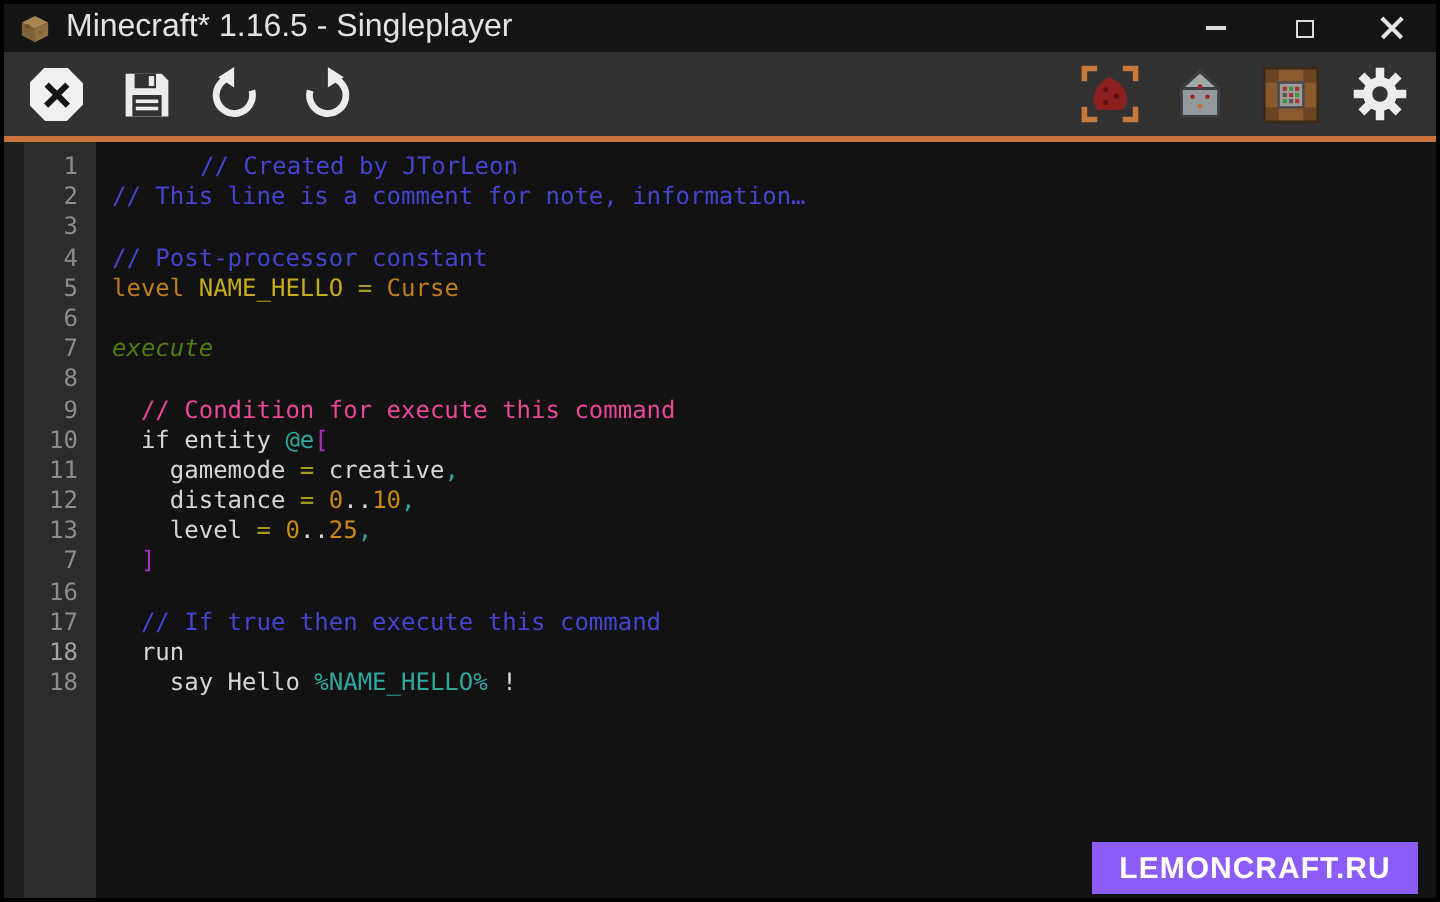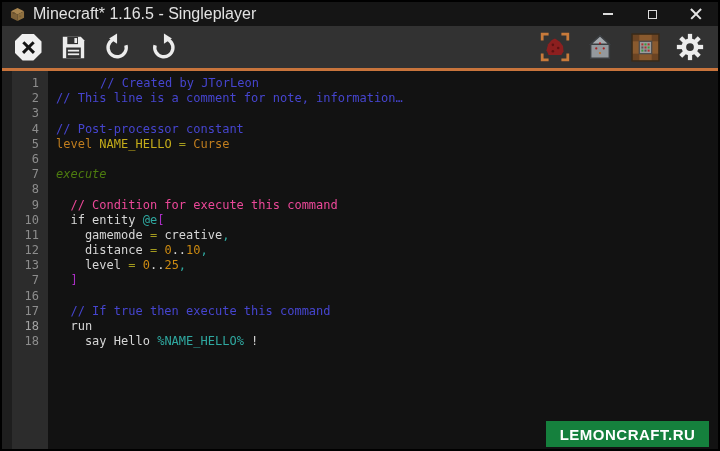--- a/index.html
+++ b/index.html
@@ -199,16 +199,16 @@
         <div class="code-row"><span class="ln" style="color: rgb(141, 141, 141);">10</span><span class="code"><span style="color: rgb(214, 214, 214);">  if entity </span><span style="color: rgb(47, 168, 160);">@e</span><span style="color: rgb(169, 46, 196);">[</span></span></div>
         <div class="code-row"><span class="ln" style="color: rgb(141, 141, 141);">11</span><span class="code"><span style="color: rgb(214, 214, 214);">    gamemode </span><span style="color: rgb(163, 154, 30);">=</span><span style="color: rgb(214, 214, 214);"> creative</span><span style="color: rgb(47, 168, 160);">,</span></span></div>
         <div class="code-row"><span class="ln" style="color: rgb(141, 141, 141);">12</span><span class="code"><span style="color: rgb(214, 214, 214);">    distance </span><span style="color: rgb(163, 154, 30);">=</span><span style="color: rgb(214, 214, 214);"> </span><span style="color: rgb(204, 138, 17);">0</span><span style="color: rgb(214, 214, 214);">..</span><span style="color: rgb(204, 138, 17);">10</span><span style="color: rgb(47, 168, 160);">,</span></span></div>
         <div class="code-row"><span class="ln" style="color: rgb(141, 141, 141);">13</span><span class="code"><span style="color: rgb(214, 214, 214);">    level </span><span style="color: rgb(163, 154, 30);">=</span><span style="color: rgb(214, 214, 214);"> </span><span style="color: rgb(204, 138, 17);">0</span><span style="color: rgb(214, 214, 214);">..</span><span style="color: rgb(204, 138, 17);">25</span><span style="color: rgb(47, 168, 160);">,</span></span></div>
         <div class="code-row"><span class="ln" style="color: rgb(141, 141, 141);">7</span><span class="code"><span style="color: rgb(169, 46, 196);">  ]</span></span></div>
         <div class="code-row"><span class="ln" style="color: rgb(141, 141, 141);">16</span><span class="code"></span></div>
         <div class="code-row"><span class="ln" style="color: rgb(141, 141, 141);">17</span><span class="code"><span style="color: rgb(70, 69, 207);">  // If true then execute this command</span></span></div>
         <div class="code-row"><span class="ln" style="color: #a3a3a3;">18</span><span class="code"><span style="color: rgb(214, 214, 214);">  run</span></span></div>
         <div class="code-row"><span class="ln" style="color: rgb(141, 141, 141);">18</span><span class="code"><span style="color: rgb(214, 214, 214);">    say Hello </span><span style="color: rgb(47, 168, 160);">%NAME_HELLO%</span><span style="color: rgb(214, 214, 214);"> !</span></span></div>
       </div>
-    <div class="watermark" style="background: #15803d;">LEMONCRAFT.RU</div>
+    <div class="watermark" style="background: #8b5cf6;">LEMONCRAFT.RU</div>
   </div>
 
 </div>
 
 </body></html>

